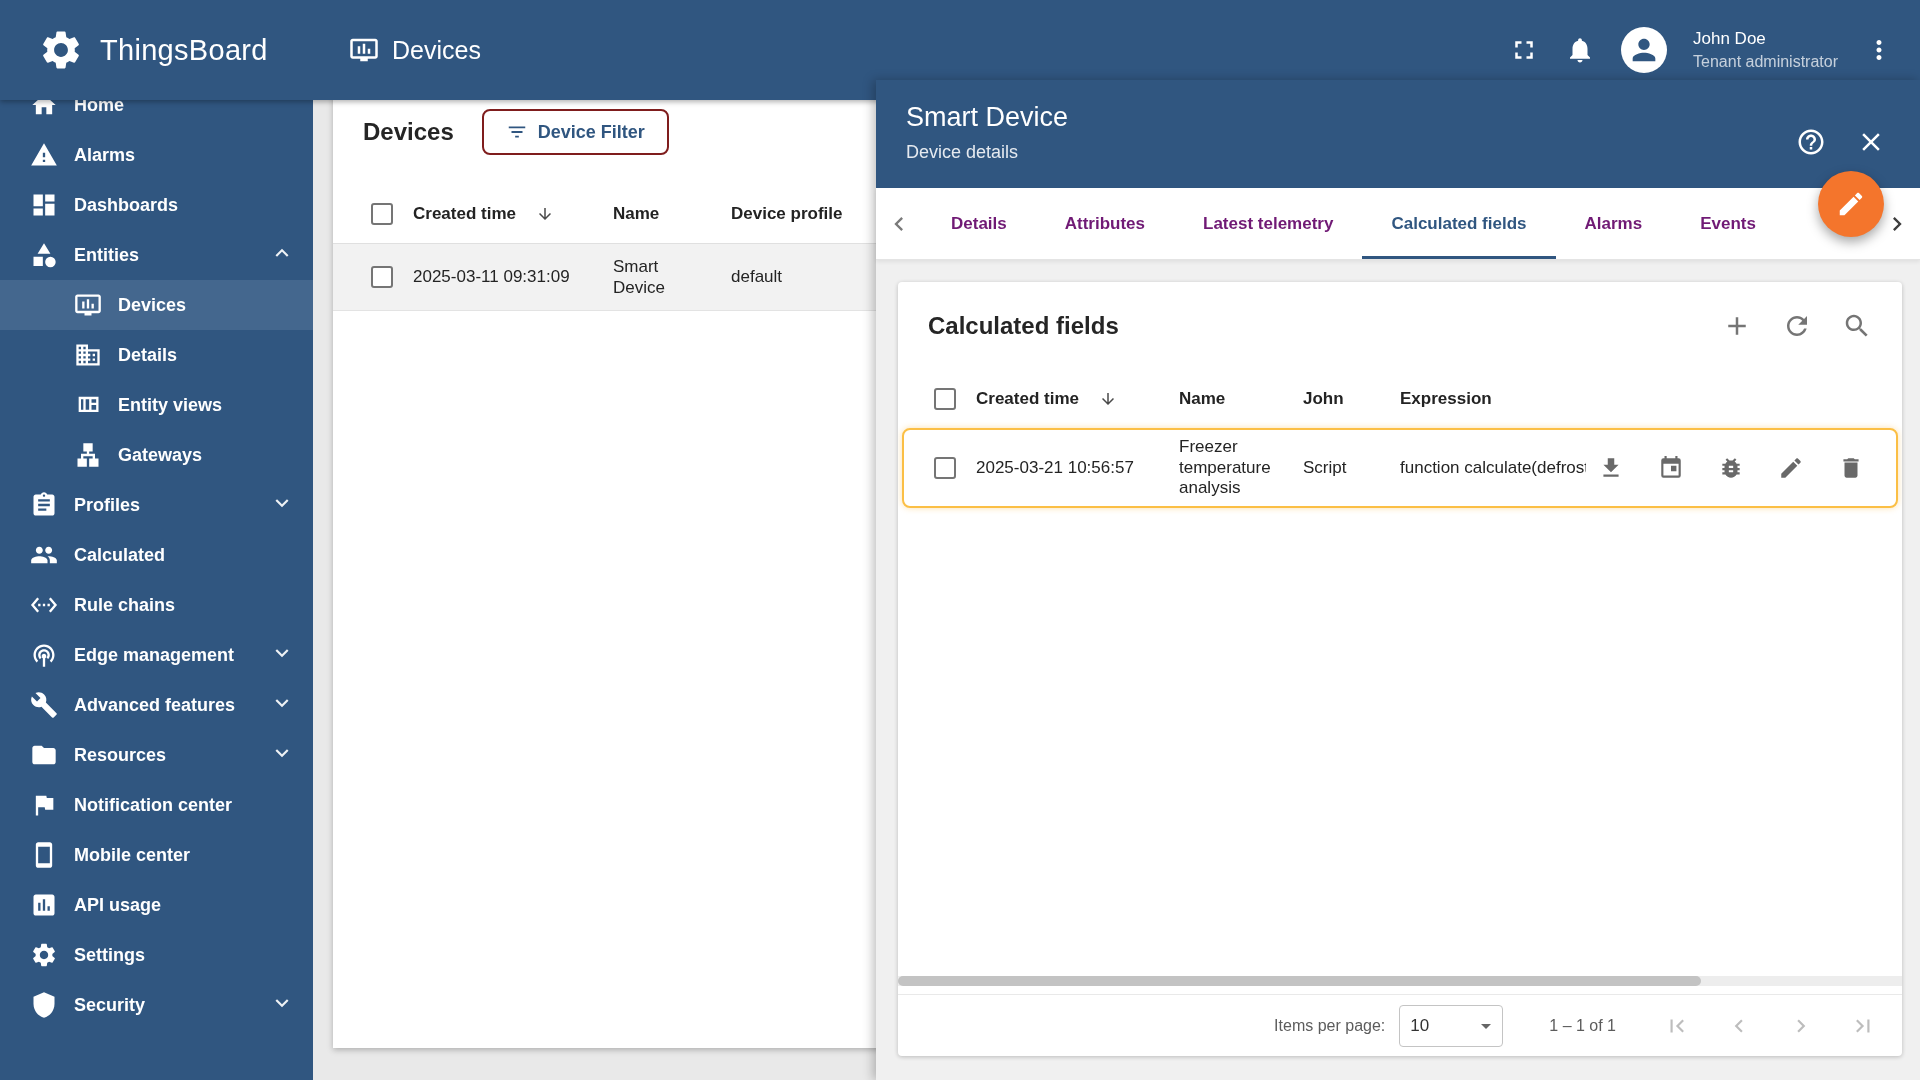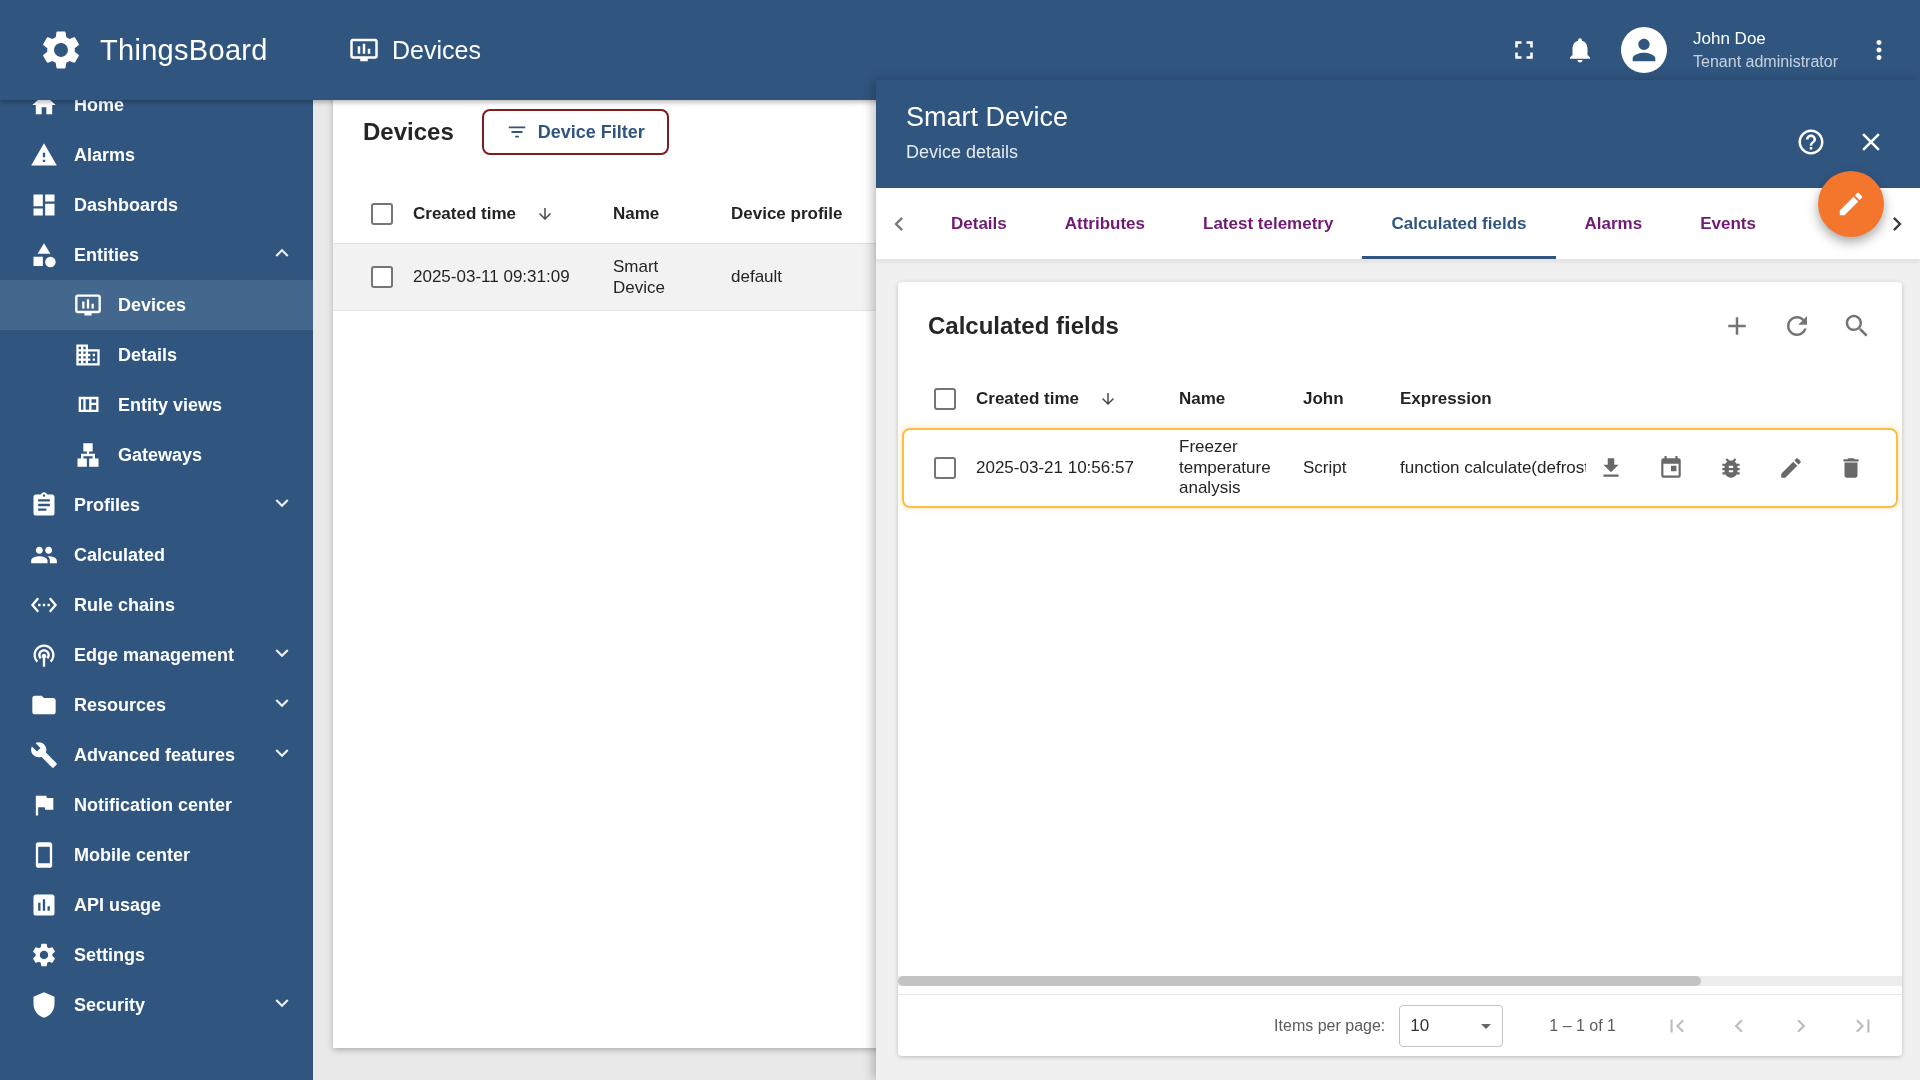--- a/index.html
+++ b/index.html
@@ -277,37 +277,37 @@
         <span class="nav-label">Edge management</span>
         <span class="chevron"><span class="islot">
             <svg width="26" height="26" viewBox="0 0 24 24" fill="currentColor">
               <path d="M16.59 8.59L12 13.17 7.41 8.59 6 10l6 6 6-6z"></path>
             </svg>
           </span></span>
       </div>
       <div class="nav-item">
         <span class="islot">
           <svg width="28" height="28" viewBox="0 0 24 24" fill="currentColor">
-            <path d="M10 4H4c-1.1 0-1.99.9-1.99 2L2 18c0 1.1.9 2 2 2h16c1.1 0 2-.9 2-2V8c0-1.1-.9-2-2-2h-8l-2-2z"></path>
-          </svg>
-        </span>
-        <span class="nav-label">Resources</span>
+            <path d="M22.7 19l-9.1-9.1c.9-2.3.4-5-1.5-6.9-2-2-5-2.4-7.4-1.3L9 6 6 9 1.6 4.7C.4 7.1.9 10.1 2.9 12.1c1.9 1.9 4.6 2.4 6.9 1.5l9.1 9.1c.4.4 1 .4 1.4 0l2.3-2.3c.5-.4.5-1.1.1-1.4z"></path>
+          </svg>
+        </span>
+        <span class="nav-label">Advanced features</span>
         <span class="chevron"><span class="islot">
             <svg width="26" height="26" viewBox="0 0 24 24" fill="currentColor">
               <path d="M16.59 8.59L12 13.17 7.41 8.59 6 10l6 6 6-6z"></path>
             </svg>
           </span></span>
       </div>
       <div class="nav-item">
         <span class="islot">
           <svg width="28" height="28" viewBox="0 0 24 24" fill="currentColor">
-            <path d="M22.7 19l-9.1-9.1c.9-2.3.4-5-1.5-6.9-2-2-5-2.4-7.4-1.3L9 6 6 9 1.6 4.7C.4 7.1.9 10.1 2.9 12.1c1.9 1.9 4.6 2.4 6.9 1.5l9.1 9.1c.4.4 1 .4 1.4 0l2.3-2.3c.5-.4.5-1.1.1-1.4z"></path>
-          </svg>
-        </span>
-        <span class="nav-label">Advanced features</span>
+            <path d="M10 4H4c-1.1 0-1.99.9-1.99 2L2 18c0 1.1.9 2 2 2h16c1.1 0 2-.9 2-2V8c0-1.1-.9-2-2-2h-8l-2-2z"></path>
+          </svg>
+        </span>
+        <span class="nav-label">Resources</span>
         <span class="chevron"><span class="islot">
             <svg width="26" height="26" viewBox="0 0 24 24" fill="currentColor">
               <path d="M16.59 8.59L12 13.17 7.41 8.59 6 10l6 6 6-6z"></path>
             </svg>
           </span></span>
       </div>
       <div class="nav-item">
         <span class="islot">
           <svg width="28" height="28" viewBox="0 0 24 24" fill="currentColor">
             <path d="M14.4 6L14 4H5v17h2v-7h5.6l.4 2h7V6z"></path>

